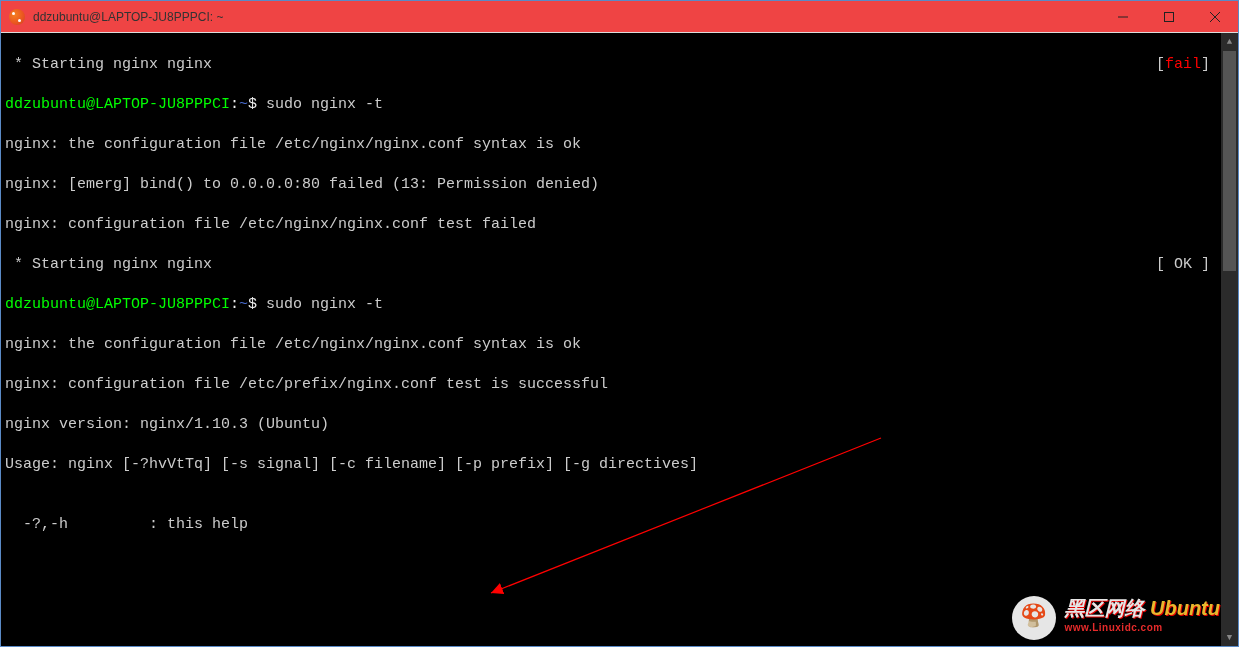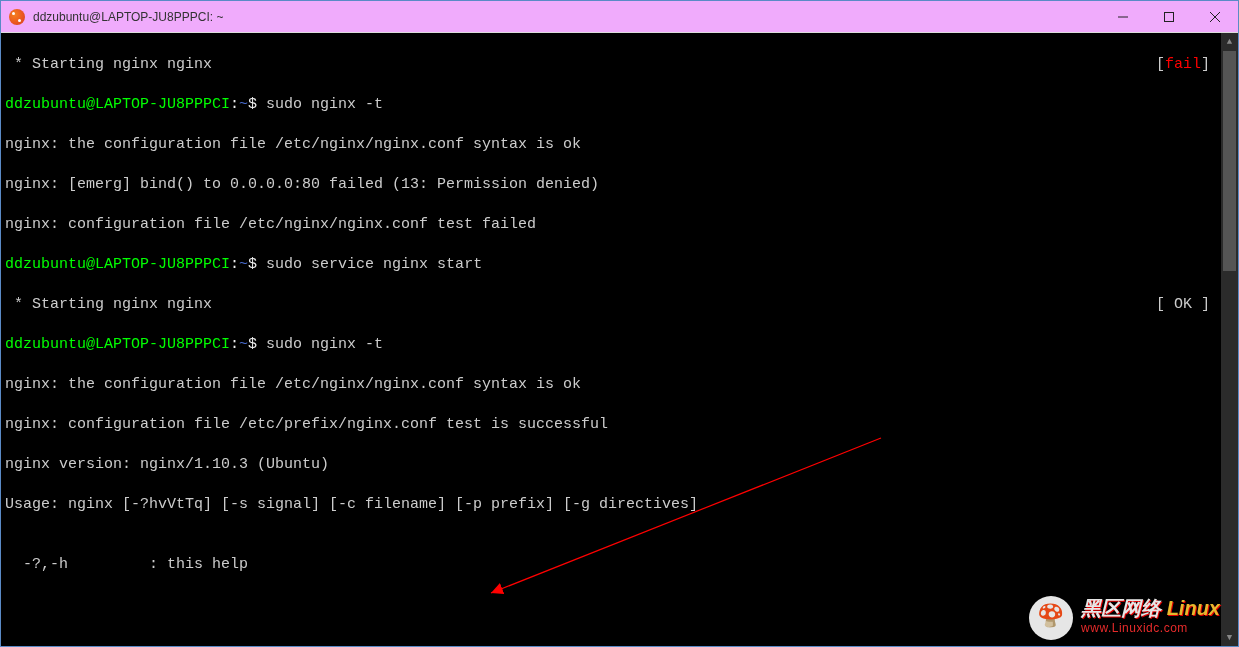--- a/index.html
+++ b/index.html
@@ -14,21 +14,21 @@
 .window {
   width: 1239px;
   height: 647px;
   background: #fff;
   border: 1px solid #5a8ac6;
   display: flex;
   flex-direction: column;
 }
 .titlebar {
   height: 32px;
-  background: #f0abfc;
+  background: #ef4444;
   display: flex;
   align-items: center;
   padding: 0 0 0 8px;
   border-bottom: 1px solid #ddd;
   font-family: "Segoe UI", Tahoma, sans-serif;
   font-size: 12px;
   color: #333;
 }
 .titlebar .app-icon {
   width: 16px;
@@ -140,22 +140,23 @@
 }
 .watermark .line1 {
   color: #fff;
   font-size: 20px;
   font-weight: bold;
   font-style: italic;
   text-shadow: 1px 1px 0 #ff0000, -1px -1px 0 #000;
 }
 .watermark .line2 {
   color: #ff3030;
-  font-size: 12px;
+  font-size: 10px;
   letter-spacing: 0.5px;
+  font-weight: bold;
 }
 </style>
 </head>
 <body>
 
 <div class="window">
 
   <div class="titlebar">
     <div class="app-icon"></div>
     <div class="title">ddzubuntu@LAPTOP-JU8PPPCI: ~</div>
@@ -178,21 +179,20 @@
       </div>
     </div>
   </div>
 
   <div class="terminal">
 <div class="line"><span class="left gray"> * Starting nginx nginx</span><span class="right"><span class="gray">[</span><span class="red">fail</span><span class="gray">]</span></span></div>
 <div class="line"><span class="left"><span class="green">ddzubuntu@LAPTOP-JU8PPPCI</span><span class="white">:</span><span class="blue">~</span><span class="white">$ </span><span class="gray">sudo nginx -t</span></span></div>
 <div class="gray">nginx: the configuration file /etc/nginx/nginx.conf syntax is ok</div>
 <div class="gray">nginx: [emerg] bind() to 0.0.0.0:80 failed (13: Permission denied)</div>
 <div class="gray">nginx: configuration file /etc/nginx/nginx.conf test failed</div>
-<div class="line"><span class="left"><span class="green">ddzubuntu@LAPTOP-JU8PPPCI</span><span class="white">:</span><span class="blue">~</span><span class="white">$ </span><span class="gray">sudo service nginx start</span></span></div>
 <div class="line"><span class="left gray"> * Starting nginx nginx</span><span class="right"><span class="gray">[</span><span class="gray"> OK </span><span class="gray">]</span></span></div>
 <div class="line"><span class="left"><span class="green">ddzubuntu@LAPTOP-JU8PPPCI</span><span class="white">:</span><span class="blue">~</span><span class="white">$ </span><span class="gray">sudo nginx -t</span></span></div>
 <div class="gray">nginx: the configuration file /etc/nginx/nginx.conf syntax is ok</div>
 <div class="gray">nginx: configuration file /etc/prefix/nginx.conf test is successful</div>
 <div class="gray">nginx version: nginx/1.10.3 (Ubuntu)</div>
 <div class="gray">Usage: nginx [-?hvVtTq] [-s signal] [-c filename] [-p prefix] [-g directives]</div>
 <div class="gray"></div>
 <div class="gray">  -?,-h         : this help</div>
 
 
@@ -219,19 +219,19 @@
 
     <div class="scrollbar">
       <div class="arrow up">▲</div>
       <div class="thumb"></div>
       <div class="arrow down">▼</div>
     </div>
 
     <div class="watermark">
       <div class="logo-circle">🍄</div>
       <div class="text-block">
-        <span class="line1"><span>黑区网络</span> <span style="color:#ffcc33">Linux</span></span>
+        <span class="line1"><span>黑区网络</span> <span style="color:#ffcc33">Ubuntu</span></span>
         <span class="line2">www.Linuxidc.com</span>
       </div>
     </div>
 
   </div>
 </div>
 
 </body></html>

